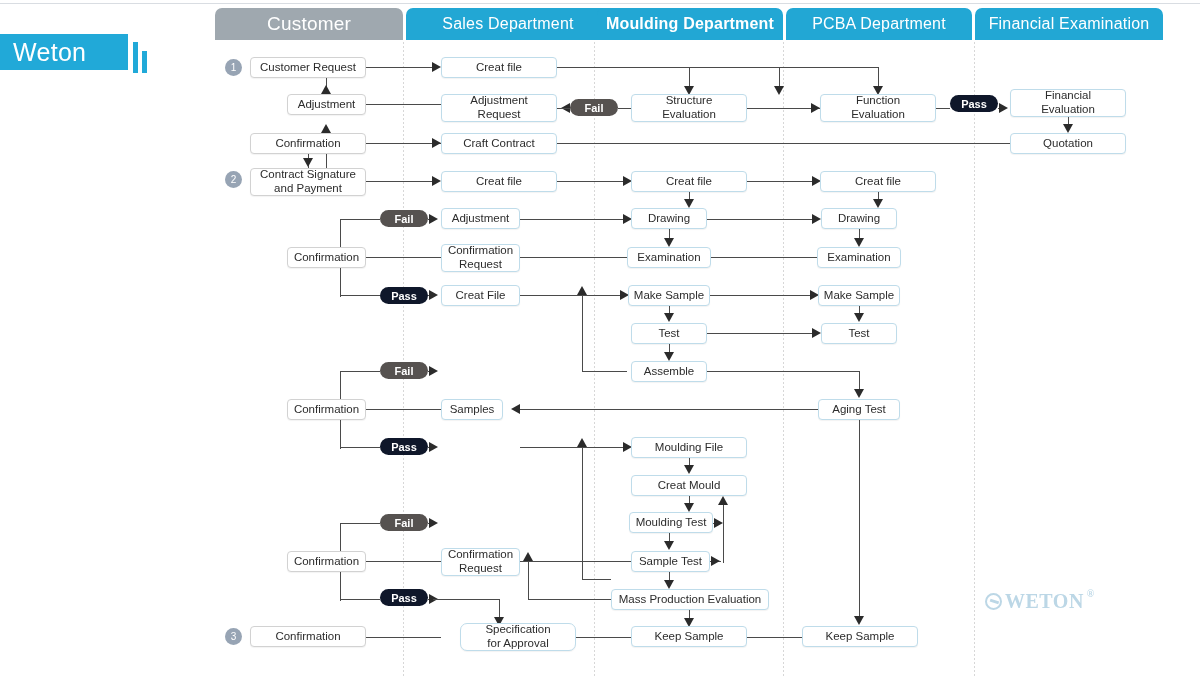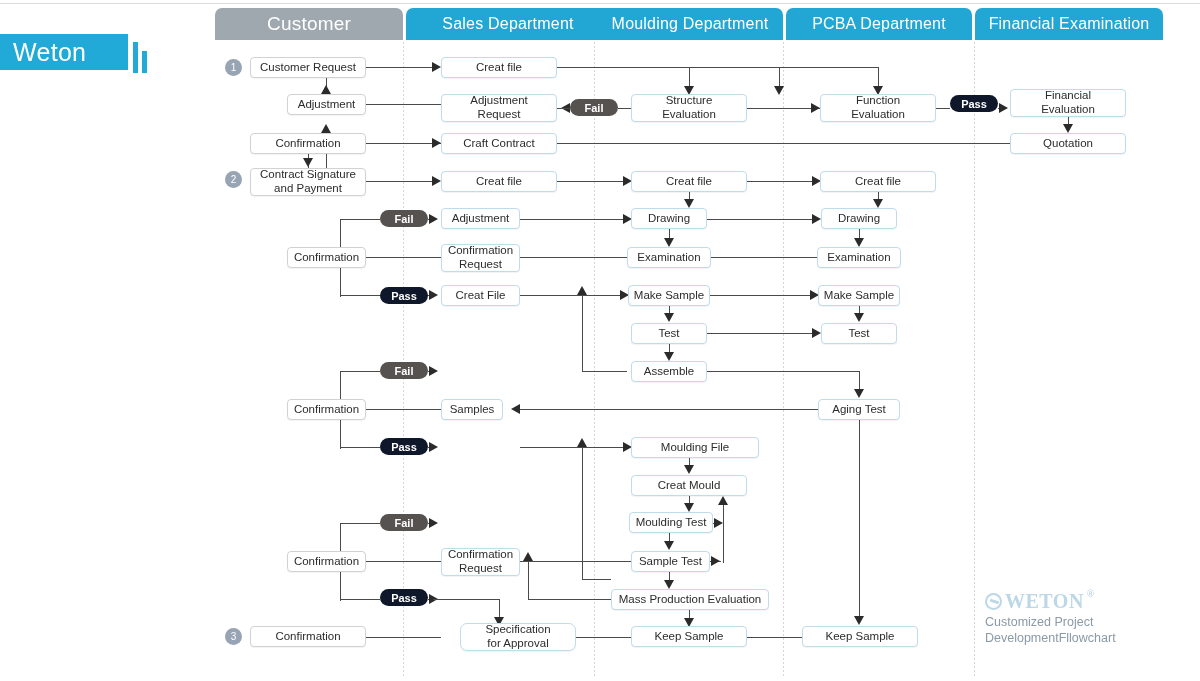--- a/index.html
+++ b/index.html
@@ -134,21 +134,21 @@
       <i class="bar-b"></i>
   </div>
 
   <div id="tabs">
       <div class="tab grey" style="left: 215px; width: 188px;">
         <span>Customer</span>
       </div>
       <div class="tab blue" style="left: 406px; width: 204px;">
         <span>Sales Department</span>
       </div>
-      <div class="tab blue" style="left: 597px; width: 186px;">
+      <div class="tab blue" style="left: 597px; width: 186px; font-weight: bold;">
         <span>Moulding Department</span>
       </div>
       <div class="tab blue" style="left: 786px; width: 186px;">
         <span>PCBA  Department</span>
       </div>
       <div class="tab blue" style="left: 975px; width: 188px;">
         <span>Financial Examination</span>
       </div>
     </div>
 
@@ -398,21 +398,21 @@
       </div>
       <div class="node plain" style="left: 287px; top: 399px; width: 79px; height: 21px;">
         <span>Confirmation</span>
       </div>
       <div class="node" style="left: 441px; top: 399px; width: 62px; height: 21px;">
         <span>Samples</span>
       </div>
       <div class="node" style="left: 818px; top: 399px; width: 82px; height: 21px;">
         <span>Aging Test</span>
       </div>
-      <div class="node" style="left: 631px; top: 437px; width: 128px; height: 21px;">
+      <div class="node" style="left: 631px; top: 437px; width: 116px; height: 21px;">
         <span>Moulding File</span>
       </div>
       <div class="node" style="left: 631px; top: 475px; width: 116px; height: 21px;">
         <span>Creat Mould</span>
       </div>
       <div class="node" style="left: 629px; top: 512px; width: 84px; height: 21px;">
         <span>Moulding Test</span>
       </div>
       <div class="node plain" style="left: 287px; top: 551px; width: 79px; height: 21px;">
         <span>Confirmation</span>
@@ -466,19 +466,15 @@
         <span>Pass</span>
       </div>
     </div>
 
   <div class="wm" style="left:985px; top:590px;">
     <div class="wm-logo">
       <span class="wm-ring"></span>
       <span>WETON</span>
       <span class="wm-reg">®</span>
     </div>
-    <div class="wm-sub">
-      <div>Customized Project</div>
-      <div>DevelopmentFllowchart</div>
-    </div>
   </div>
 
 </div>
 
 </body></html>

